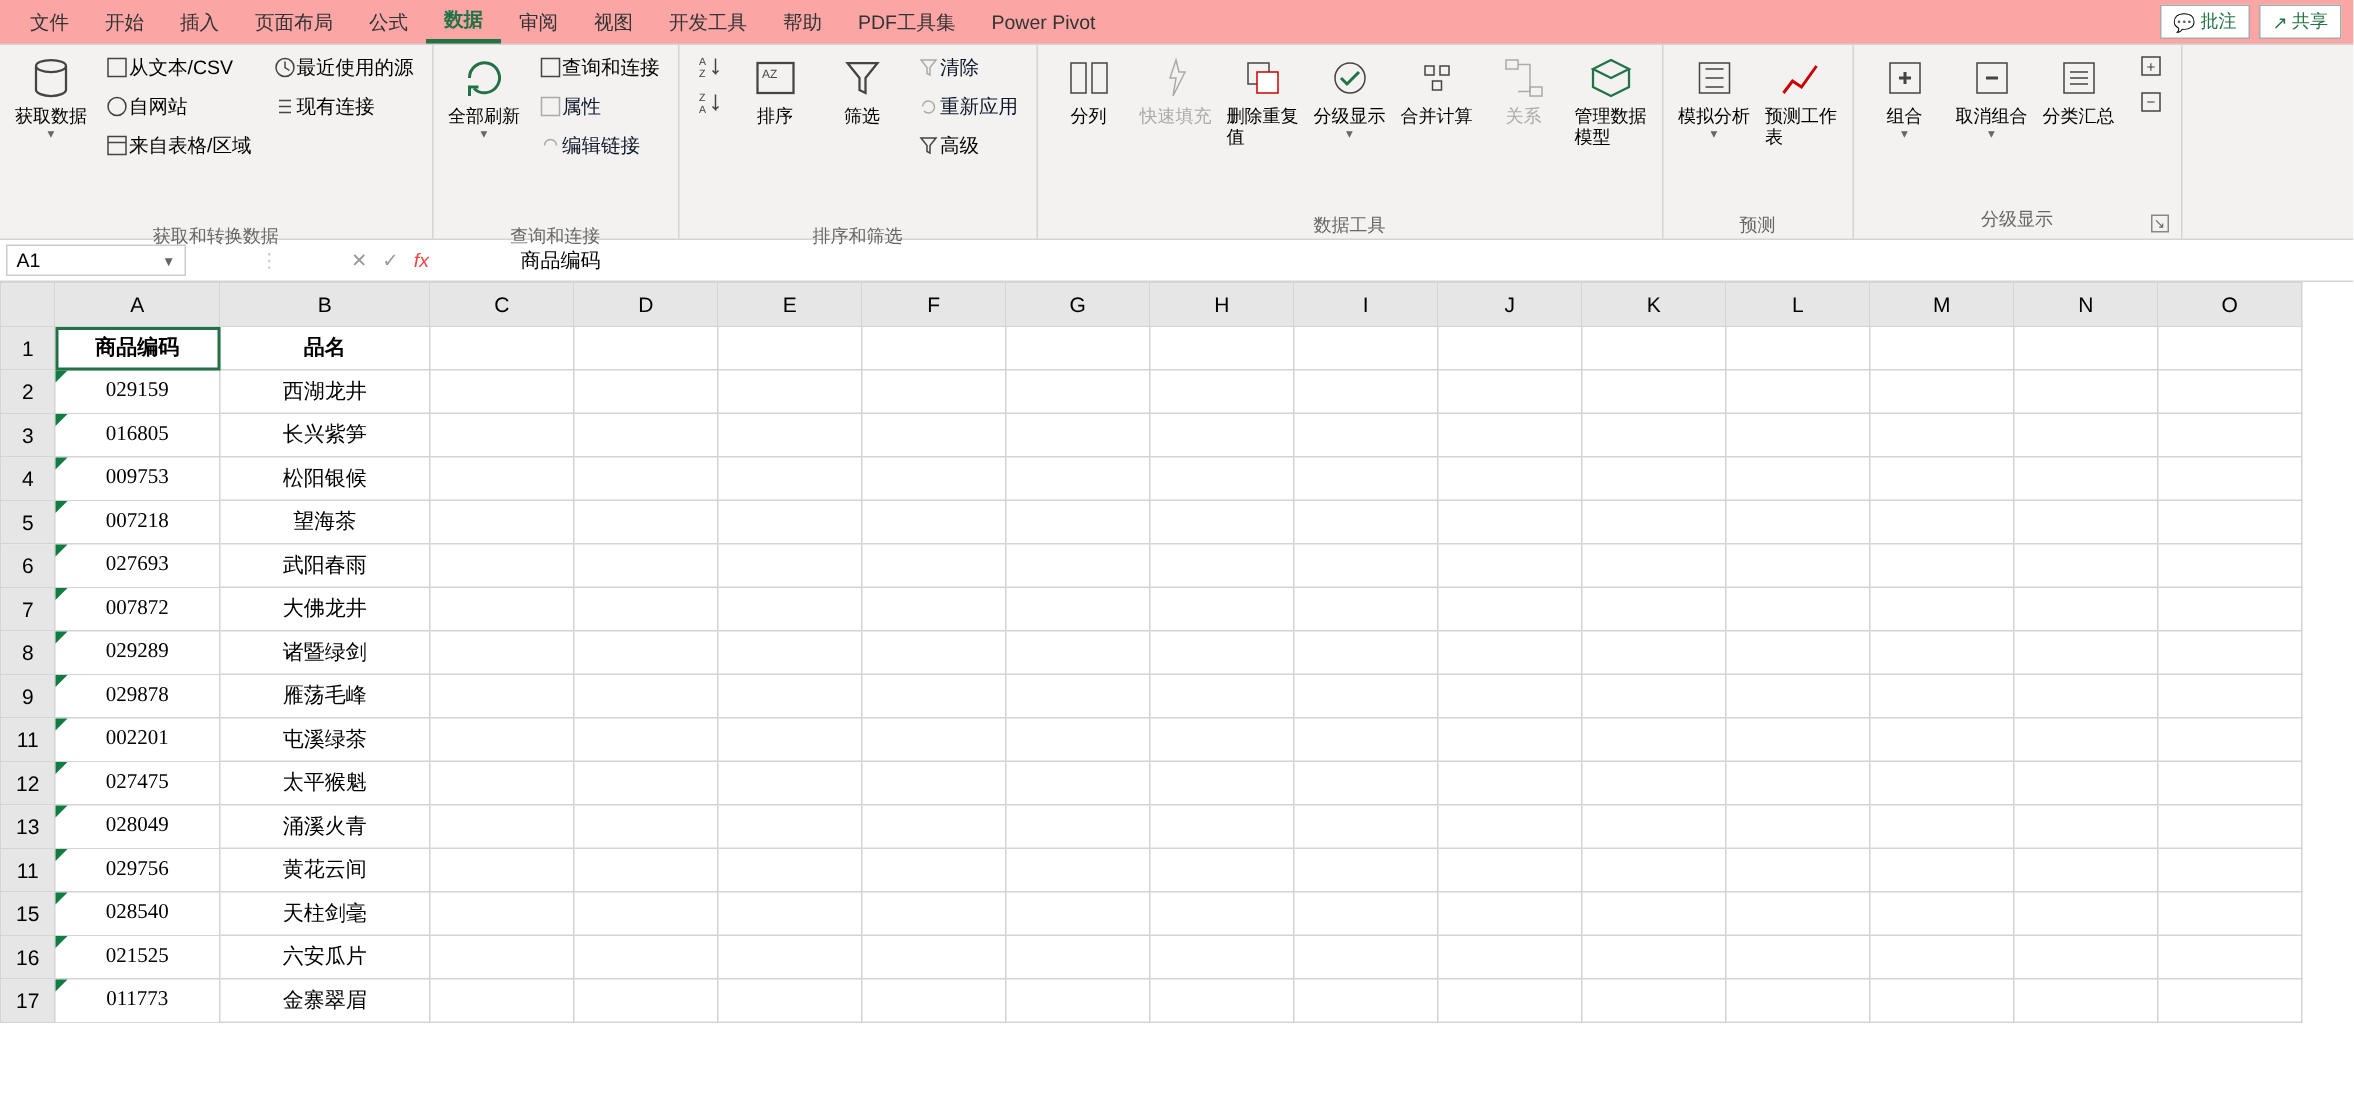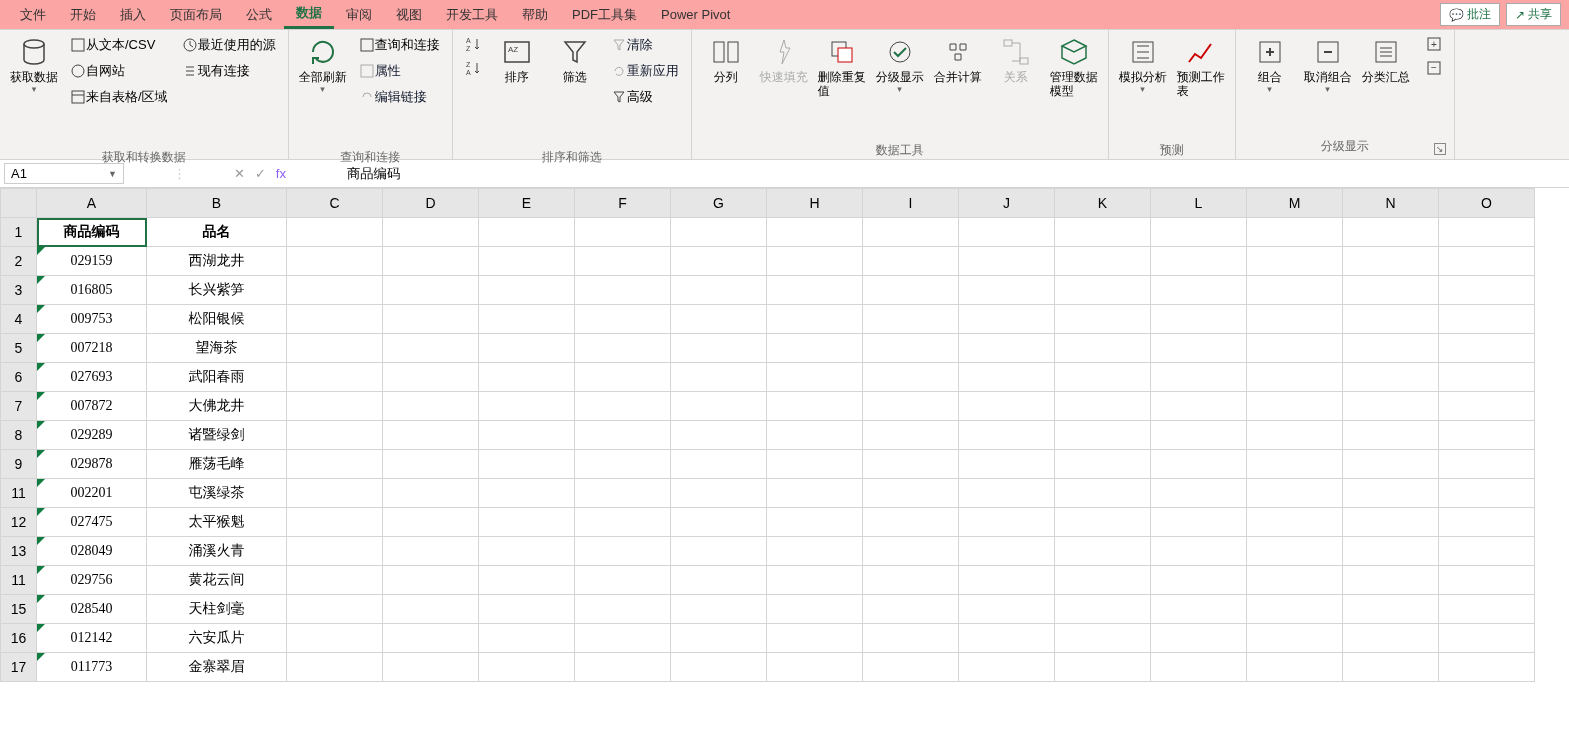--- a/index.html
+++ b/index.html
@@ -29,21 +29,21 @@
 .vstack { display: flex; flex-direction: column; gap: 4px; }
 .drop-arrow::after { content: "▾"; font-size: 9px; color: #666; display: block; text-align: center; }
 
 
 .fbar { display: flex; align-items: center; height: 28px; border-bottom: 1px solid #d4d4d4; background: #fff; gap: 45px; }
 .name-box { width: 120px; border: 1px solid #ccc; margin: 2px 4px; padding: 2px 6px; display: flex; align-items: center; justify-content: space-between; }
 .name-box .dd { font-size: 9px; color: #666; }
 .fbar-sep { width: 8px; color: #ccc; text-align: center; }
 .fbar-btns { display: flex; gap: 10px; padding: 0 8px; color: #999; }
 .fbar-btns span { cursor: pointer; }
-.fx { color: #8b5cf6; }
+.fx { font-style: italic; color: #ef4444; }
 .formula-input { flex: 1; padding: 2px 8px; border: none; outline: none; }
 
 
 .grid-wrap { position: relative; overflow: auto; height: calc(100vh - 188px); }
 table.sheet { border-collapse: collapse; table-layout: fixed; }
 .sheet th, .sheet td { border: 1px solid #d4d4d4; font-size: 14px; height: 29px; text-align: center; background: #fff; }
 .sheet thead th { background: #e6e6e6; font-weight: normal; position: sticky; top: 0; }
 .sheet tbody th { background: #e6e6e6; font-weight: normal; position: sticky; left: 0; width: 36px; }
 .corner { background: #e6e6e6; width: 36px; }
 .col-A { width: 110px; }
@@ -627,21 +627,21 @@
           <td></td>
           <td></td>
           <td></td>
           <td></td>
           <td></td>
           <td></td>
           <td></td>
         </tr>
         <tr>
           <th>16</th>
-          <td class="data-a err-tri">012142</td>
+          <td class="data-a err-tri">021525</td>
           <td class="data-b">六安瓜片</td>
           <td></td>
           <td></td>
           <td></td>
           <td></td>
           <td></td>
           <td></td>
           <td></td>
           <td></td>
           <td></td>

